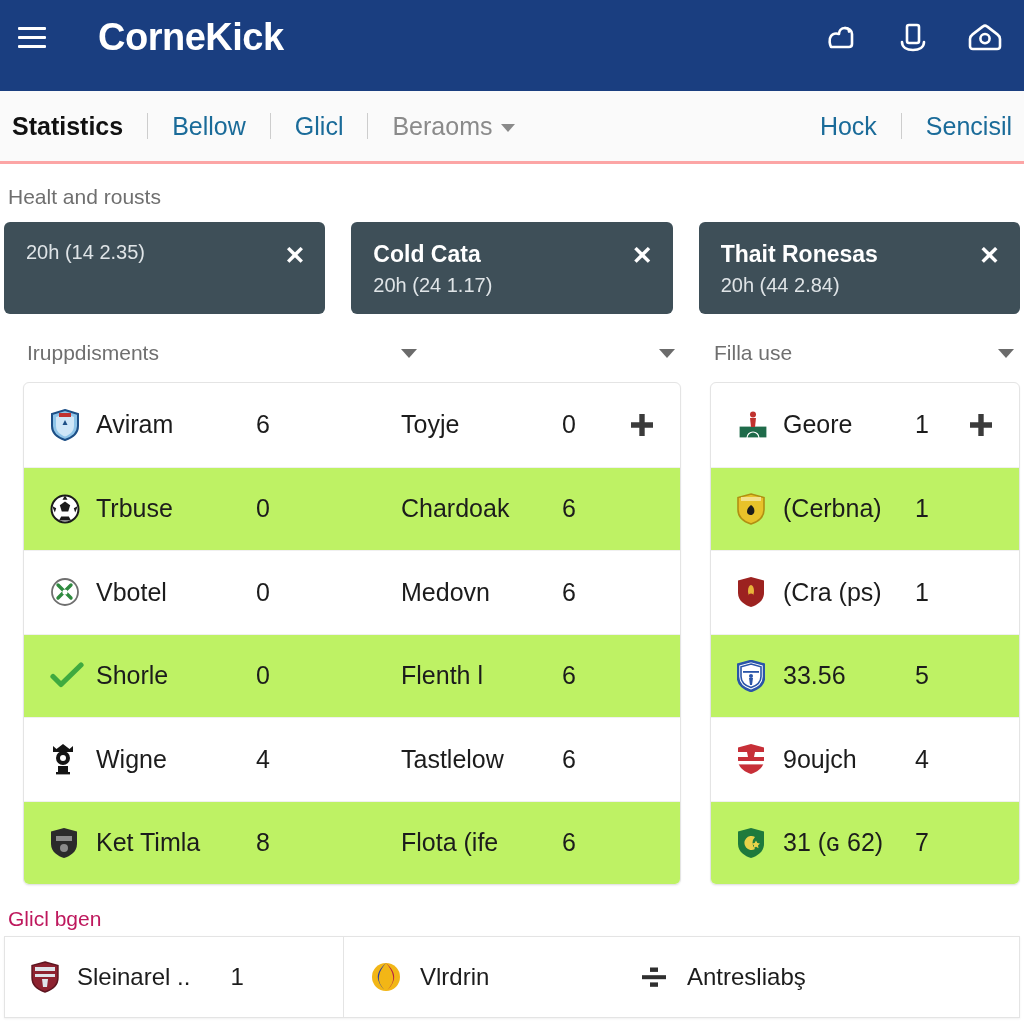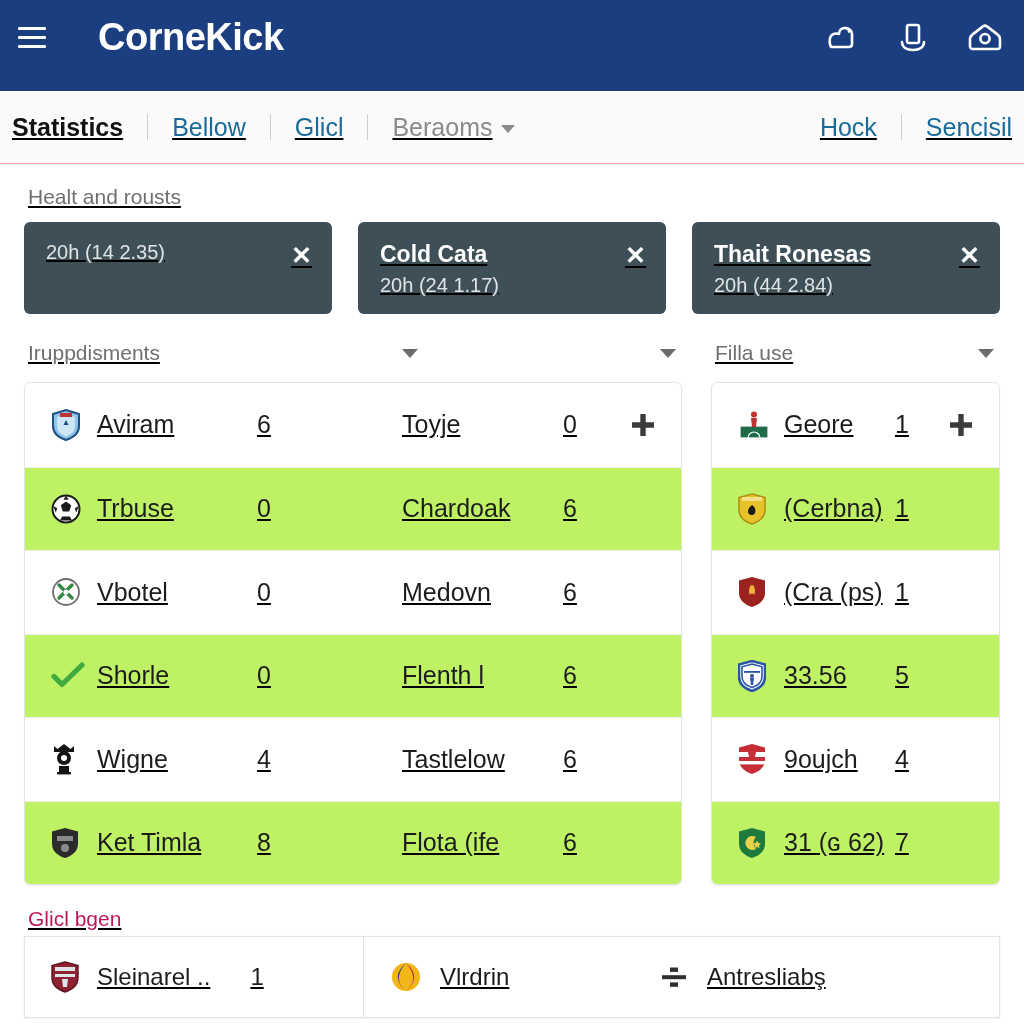--- a/index.html
+++ b/index.html
@@ -40,25 +40,24 @@
   }
   .appbar-spacer { flex: 1 1 auto; }
   .appbar-actions { display: flex; align-items: center; gap: 34px; padding-right: 2px; }
   .ic { width: 38px; height: 38px; display: flex; align-items: center; justify-content: center; cursor: pointer; }
   .ic svg { display: block; }
 
   
   .subnav {
     height: 73px;
     background: #fafafa;
-    border-bottom: 1px solid #fca5a5;
+    border-bottom: 3px solid #fca5a5;
     display: flex; align-items: center;
     padding: 12px 10px;
     flex: 0 0 auto;
-    text-decoration: underline;
   }
   .subnav-left, .subnav-right { display: flex; align-items: center; }
   .subnav-spacer { flex: 1 1 auto; }
   .nav-item {
     font-size: 25px;
     color: #1a6b99;
     white-space: nowrap;
     cursor: pointer;
     padding: 0 2px;
   }
@@ -72,21 +71,21 @@
     display: inline-block;
     width: 0; height: 0;
     border-left: 7px solid transparent;
     border-right: 7px solid transparent;
     border-top: 8px solid #8a8a8a;
     margin-left: 9px;
     vertical-align: middle;
   }
 
   
-  .content { flex: 1 1 auto; padding: 0 24px; position: relative; overflow: hidden; text-decoration: underline; }
+  .content { flex: 1 1 auto; padding: 0 4px; position: relative; overflow: hidden; }
   .section-label {
     font-size: 21px; color: #6f6f6f;
     margin: 21px 0 13px 4px;
   }
 
   
   .cards { display: flex; gap: 26px; }
   .card {
     flex: 1 1 0;
     background: #3e4f58;
@@ -103,21 +102,21 @@
   }
   .card-sub { color: #dfe4e7; font-size: 20px; white-space: nowrap; }
   .card-close {
     color: #ffffff; font-size: 25px; font-weight: bold;
     line-height: 1; cursor: pointer; padding: 2px 2px 2px 10px;
     font-family: "Liberation Sans", sans-serif;
   }
 
   
   .panels { display: flex; gap: 29px; margin-top: 20px; }
-  .panel-wide { flex: 0 0 658px; }
+  .panel-wide { flex: 0 0 658px; margin-left: 19px; }
   .panel-narrow { flex: 1 1 auto; }
 
   .filterbar {
     display: flex; align-items: center;
     height: 38px; margin-bottom: 10px;
     padding: 0 6px 0 4px;
   }
   .filter-label { font-size: 21px; color: #6f6f6f; white-space: nowrap; }
   .filter-gap { flex: 1 1 auto; }
   .dd-caret {

